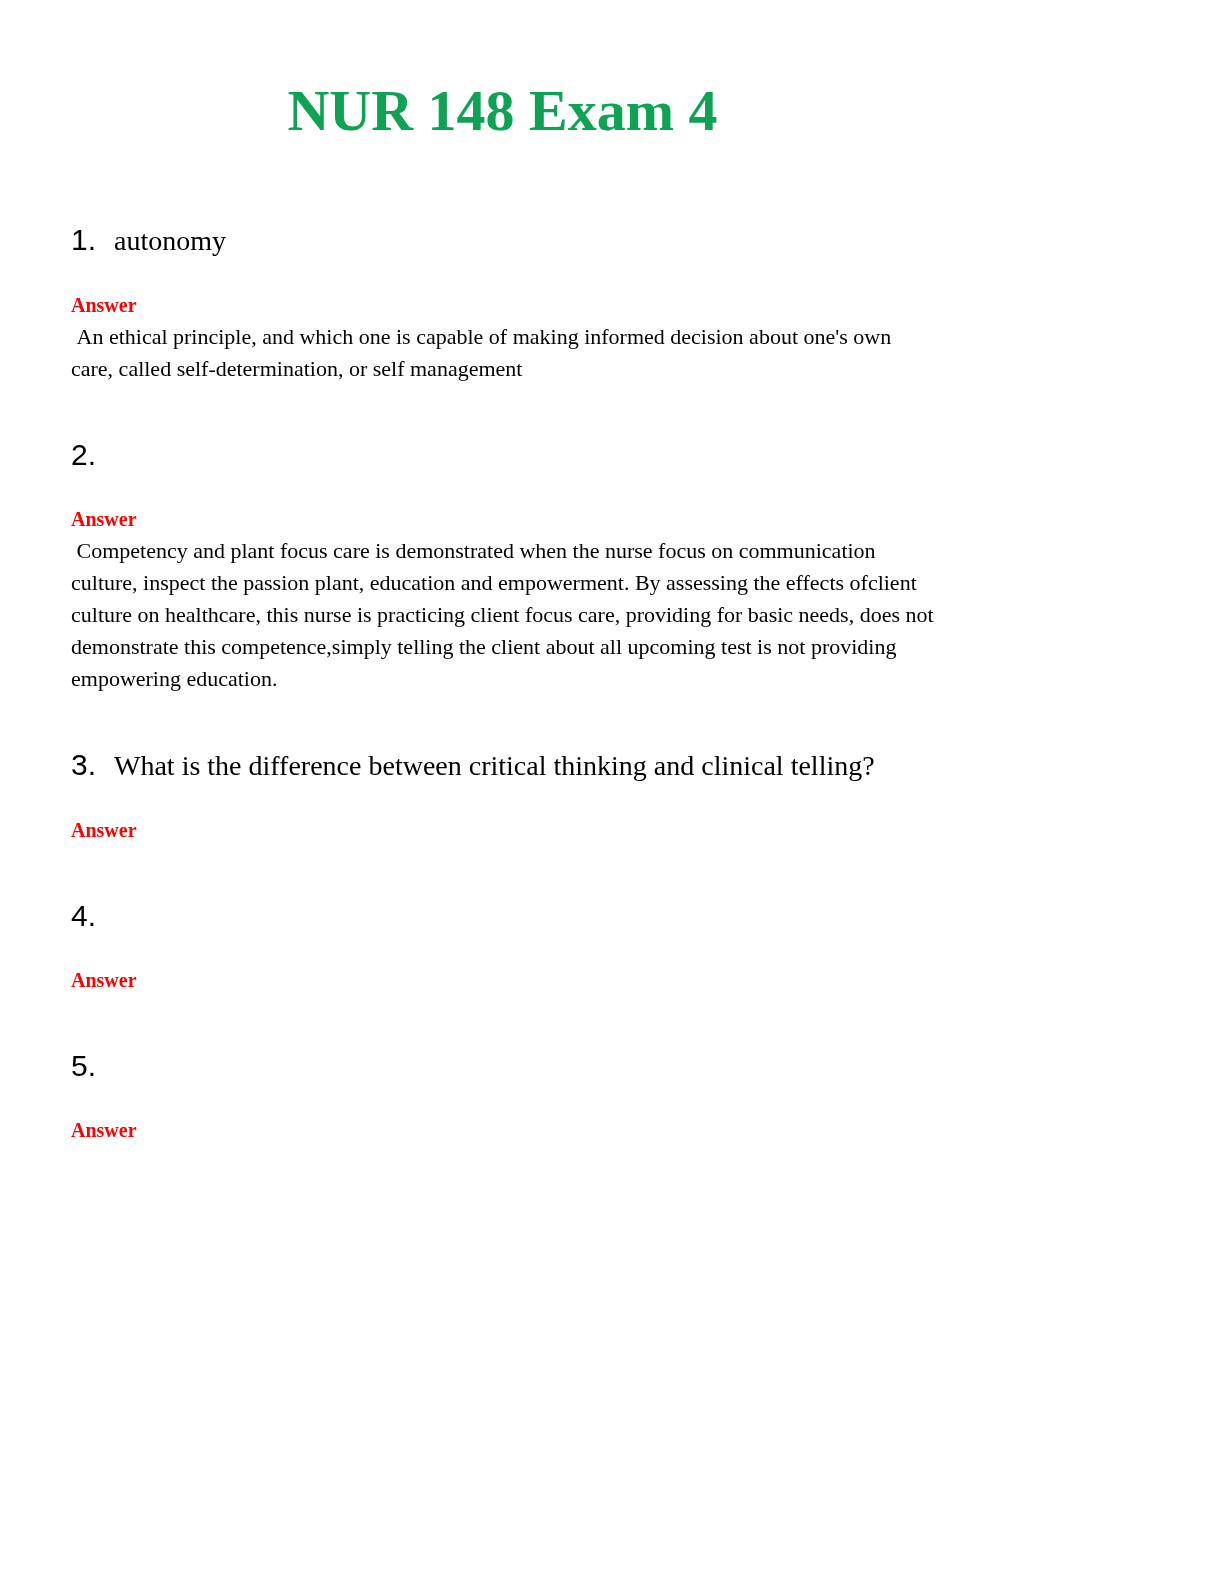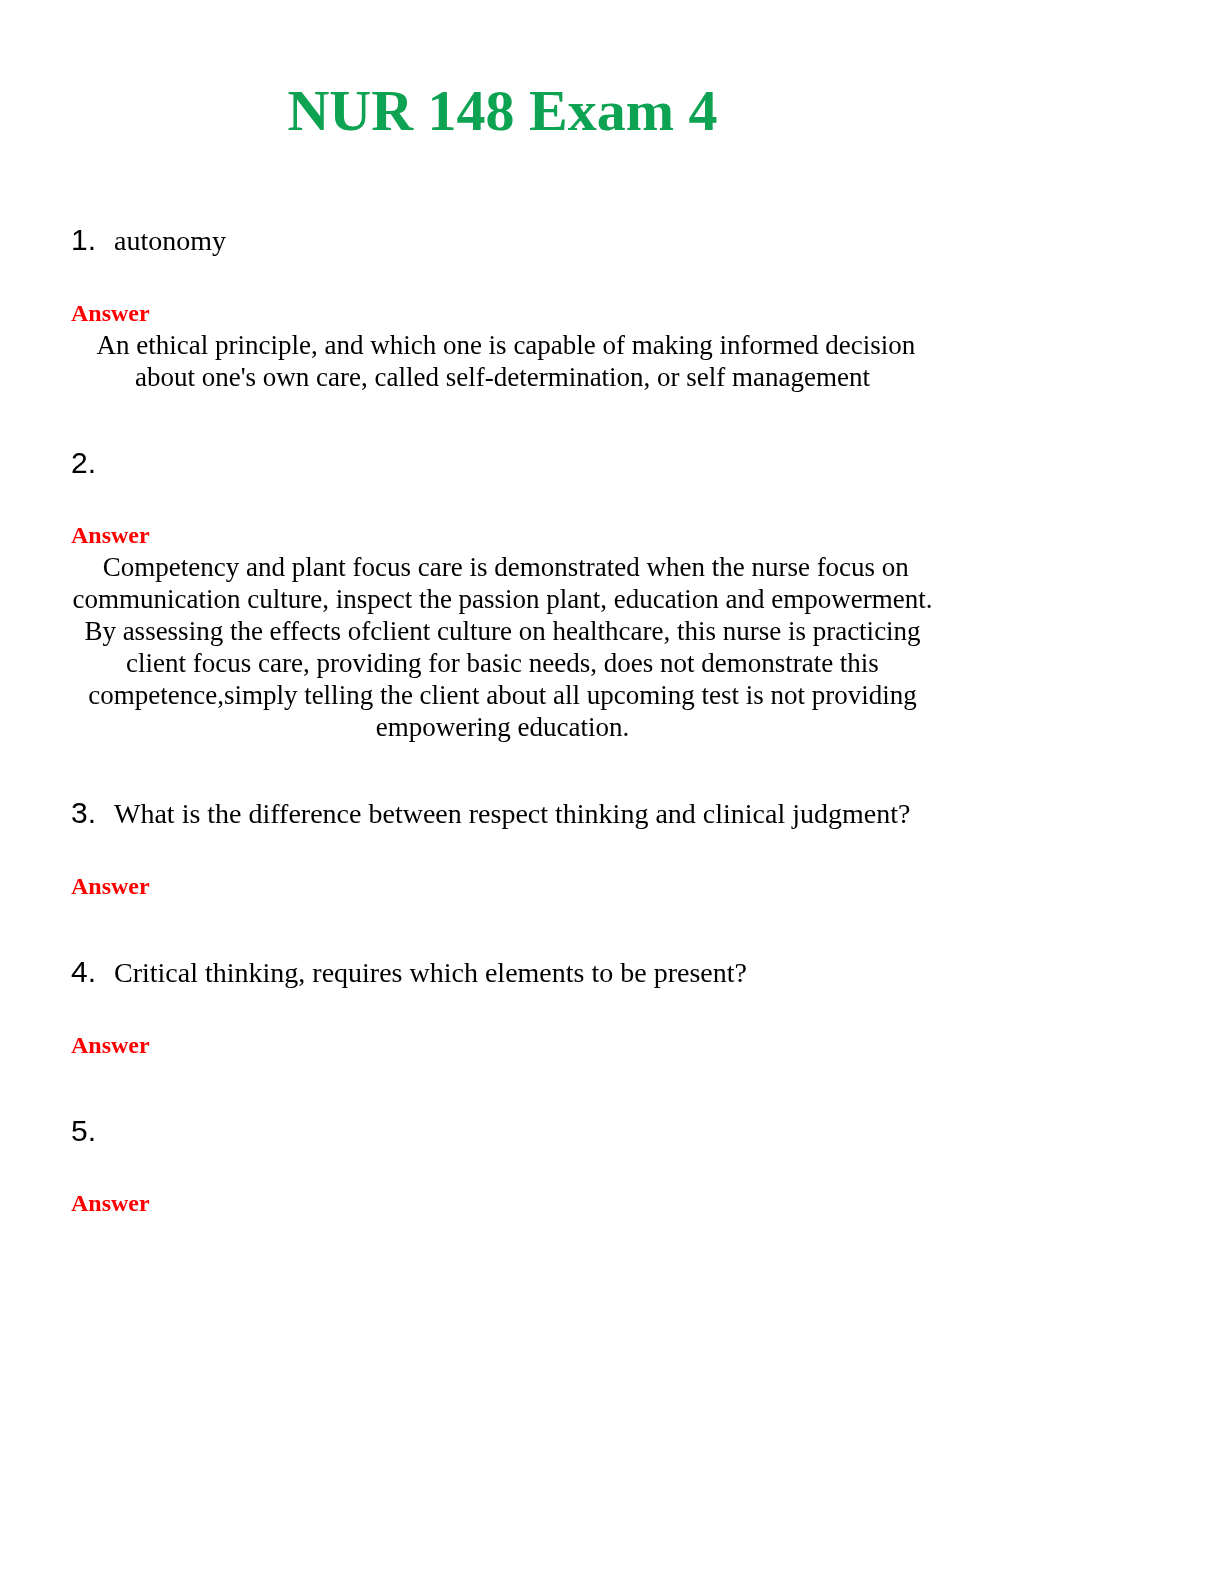--- a/index.html
+++ b/index.html
@@ -48,35 +48,34 @@
     font-family: "Liberation Sans", sans-serif;
     font-size: 30px;
     color: var(--body-color, #000000);
   }
   .qtext {
     font-family: "Liberation Serif", serif;
     font-size: 28px;
     color: var(--body-color, #000000);
   }
   .answer-label {
-    margin-top: 38px;
+    margin-top: 30px;
     font-family: "Liberation Serif", serif;
     font-weight: bold;
-    font-size: 24px;
+    font-size: 20px;
     line-height: 32px;
     color: var(--answer-color, #FE0000);
   }
   .answer-text {
     max-width: 1076px;
     font-family: "Liberation Serif", serif;
-    font-size: 27px;
+    font-size: 22px;
     line-height: 32px;
     color: var(--body-color, #000000);
     white-space: pre-wrap;
-    text-align: center;
   }
 </style>
 </head>
 <body>
 
 <div class="page">
 
   <h1 class="title">NUR 148 Exam 4</h1>
 
   <div class="qa-list">
@@ -94,29 +93,28 @@
       <div class="question">
         <span class="qnum">2.</span>
       </div>
       <div class="answer-label">Answer</div>
       <div class="answer-text"> Competency and plant focus care is demonstrated when the nurse focus on communication culture, inspect the passion plant, education and empowerment. By assessing the effects ofclient culture on healthcare, this nurse is practicing client focus care, providing for basic needs, does not demonstrate this competence,simply telling the client about all upcoming test is not providing empowering education.</div>
     </div>
 
     <div class="qa-block">
       <div class="question">
         <span class="qnum">3.</span>
-        <span class="qtext">What is the difference between respect thinking and clinical judgment?</span>
+        <span class="qtext">What is the difference between critical thinking and clinical telling?</span>
       </div>
       <div class="answer-label">Answer</div>
     </div>
 
     <div class="qa-block">
       <div class="question">
         <span class="qnum">4.</span>
-        <span class="qtext">Critical thinking, requires which elements to be present?</span>
       </div>
       <div class="answer-label">Answer</div>
     </div>
 
     <div class="qa-block">
       <div class="question">
         <span class="qnum">5.</span>
       </div>
       <div class="answer-label">Answer</div>
     </div>

